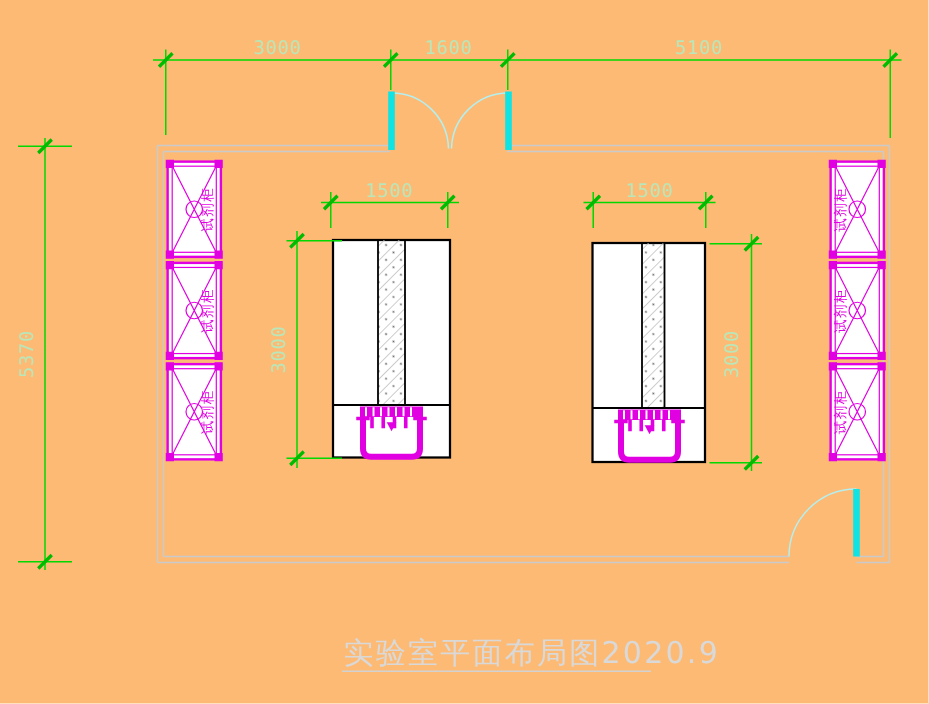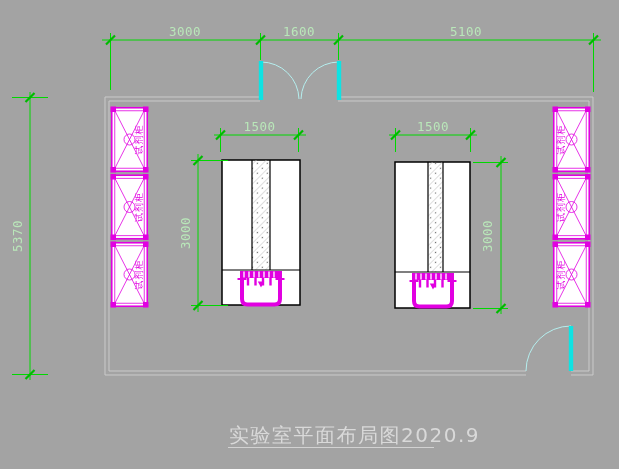--- a/index.html
+++ b/index.html
@@ -1,16 +1,16 @@
 <!DOCTYPE html>
 <html><head>
 <meta charset="utf-8">
 <style>
   html,body{margin:0;padding:0;background:#fff;}
-  #canvas{position:relative;width:619px;height:469px;background:#a3a3a3;overflow:hidden;
+  #canvas{position:relative;width:619px;height:469px;background:#fdba74;overflow:hidden;
           font-family:"DejaVu Sans",sans-serif;}
   svg{display:block;}
   .wall{stroke:#cacaca;stroke-width:1;fill:none;}
   .dim-line{stroke:#00d800;stroke-width:1;fill:none;}
   .dim-tick{stroke:#00bb00;stroke-width:2.2;fill:none;}
   .dim-text{font-family:"DejaVu Sans Mono","Liberation Mono",monospace;font-size:12.5px;
             fill:#b9e7b9;letter-spacing:0.5px;}
   .bench{stroke:#000;stroke-width:1.5;fill:#fff;}
   .bench-thin{stroke:#000;stroke-width:1.2;fill:none;}
   .mag{stroke:#e100e1;fill:none;}

